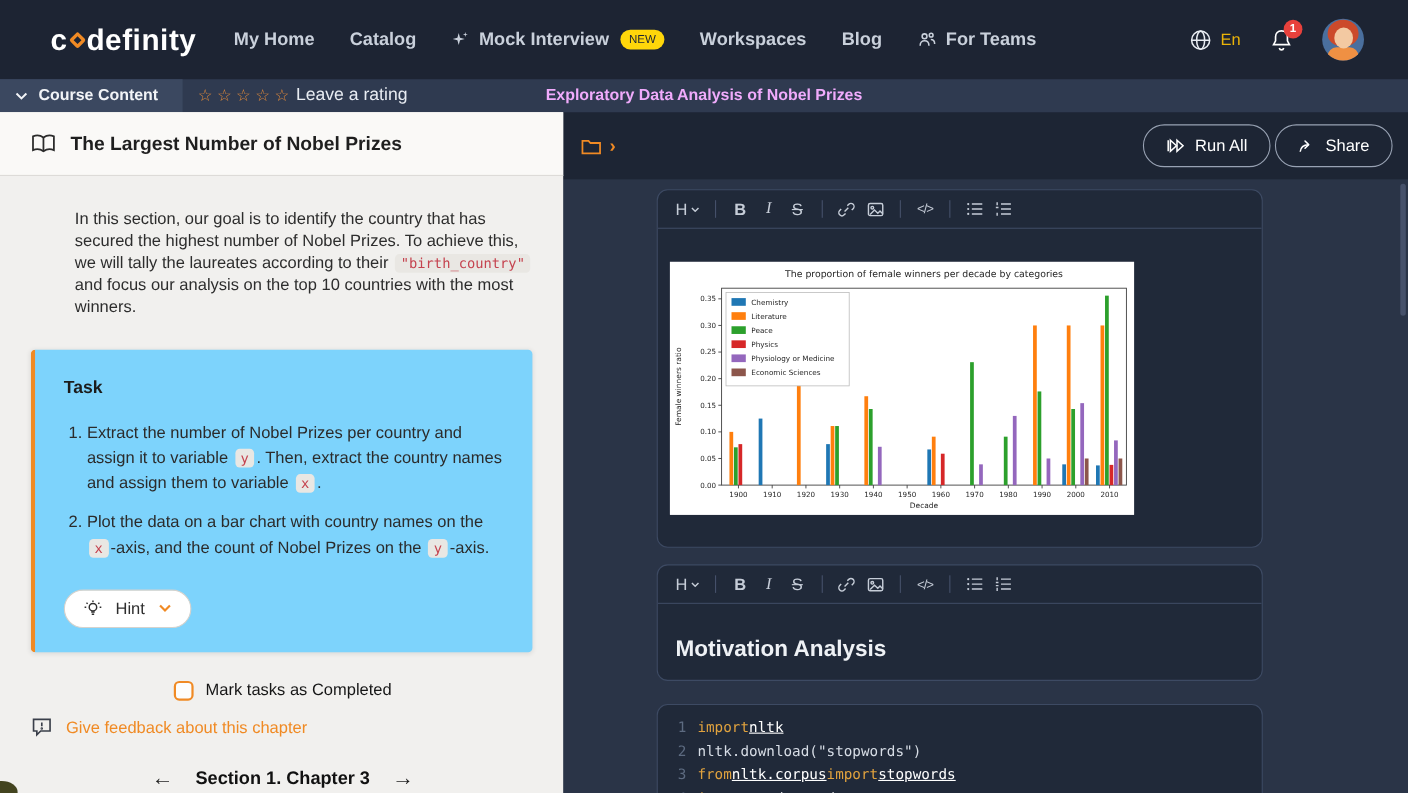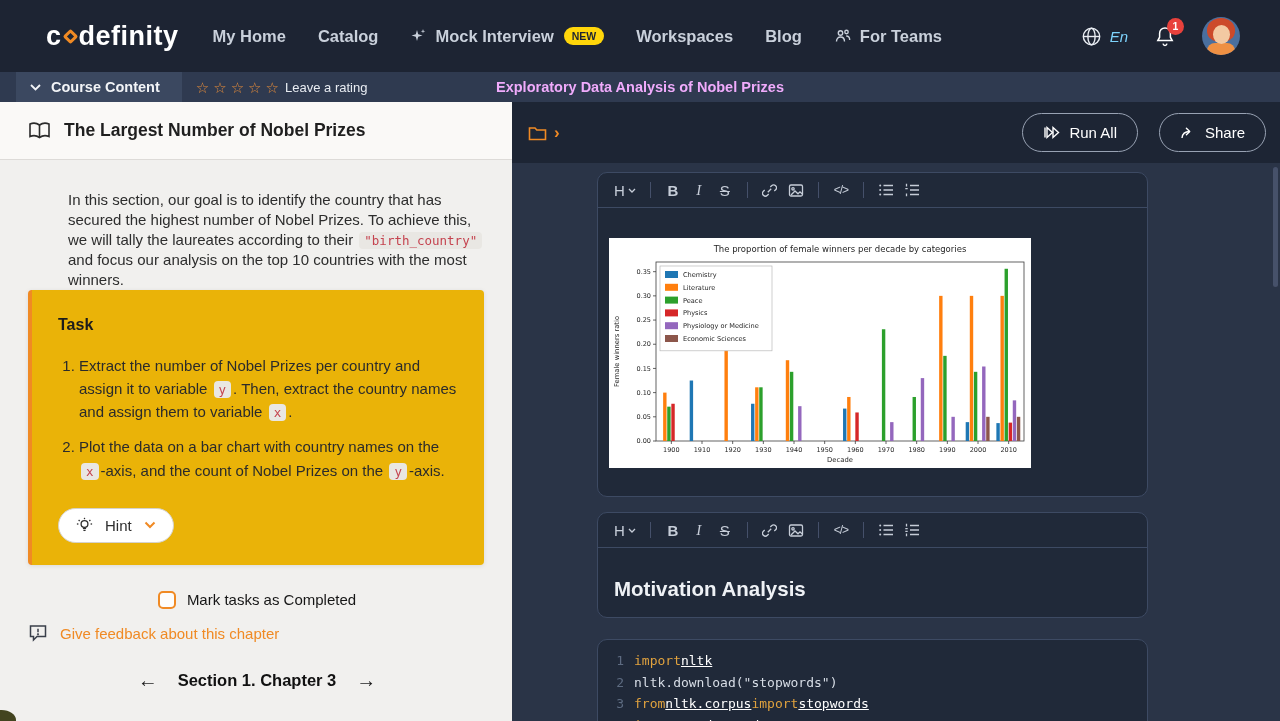--- a/index.html
+++ b/index.html
@@ -5,49 +5,49 @@
   * { box-sizing: border-box; margin: 0; padding: 0; }
   html,body { width:1280px; height:721px; overflow:hidden; font-family:"Liberation Sans", sans-serif; background:#1d2433; }
   .app { width:1280px; height:721px; display:flex; flex-direction:column; }
 
   
   .navbar { height:72px; background:#1d2433; display:flex; align-items:center; padding:0 40px 0 46px; flex:0 0 auto; }
   .logo { display:flex; align-items:center; color:#fff; font-size:27px; font-weight:800; letter-spacing:.5px; }
   .logo .diamond { width:11px; height:11px; border:3.5px solid #f08a24; transform:rotate(45deg); margin:0 3px; border-radius:2px; }
   .nav-links { display:flex; align-items:center; gap:32px; margin-left:34px; }
   .nav-item { display:flex; align-items:center; gap:8px; color:#c9d0db; font-size:16.5px; font-weight:700; cursor:pointer; text-decoration:none; }
-  .badge-new { background:#ffd60a; color:#1d2433; font-size:10.5px; font-weight:700; padding:3px 8px; border-radius:10px; margin-left:2px; }
+  .badge-new { background:#ffd60a; color:#1d2433; font-size:10.5px; font-weight:400; padding:3px 8px; border-radius:10px; margin-left:2px; }
   .nav-right { margin-left:auto; display:flex; align-items:center; gap:26px; }
-  .lang { display:flex; align-items:center; gap:8px; color:#7dd3fc; font-size:15px; cursor:pointer;font-style:italic; }
+  .lang { display:flex; align-items:center; gap:8px; color:#eab308; font-size:15px; cursor:pointer; }
   .bell-wrap { position:relative; cursor:pointer; }
   .notif-badge { position:absolute; top:-7px; right:-8px; background:#e8413c; color:#fff; border-radius:50%; width:17px; height:17px; font-size:10.5px; font-weight:700; display:flex; align-items:center; justify-content:center; }
   .avatar { width:38px; height:38px; border-radius:50%; background:#4a6f9e; position:relative; overflow:hidden; cursor:pointer; }
   .av-hair { position:absolute; width:28px; height:24px; border-radius:50% 50% 45% 45%; background:#cc4a2b; left:5px; top:1px; }
   .av-face { position:absolute; width:17px; height:19px; border-radius:50%; background:#f3c9a2; left:10.5px; top:8px; }
   .av-shirt { position:absolute; width:28px; height:13px; border-radius:8px 8px 0 0; background:#ef9043; left:5px; bottom:-1px; }
 
   
-  .subheader { height:30px; background:#2f3a50; display:flex; align-items:center; position:relative; flex:0 0 auto;padding-left:16px; }
+  .subheader { height:30px; background:#2f3a50; display:flex; align-items:center; position:relative; flex:0 0 auto; }
   .cc-tab { height:100%; background:#3b4860; display:flex; align-items:center; gap:10px; padding:0 22px 0 14px; color:#f2f4f7; font-size:14.5px; font-weight:700; cursor:pointer; }
   .rating { display:flex; align-items:center; gap:4px; margin-left:14px; }
   .star { color:#e0893a; font-size:15px; cursor:pointer; line-height:1; }
-  .rating-label { color:#e8ecf2; font-size:13px; margin-left:6px; }
+  .rating-label { color:#e8ecf2; font-size:16px; margin-left:6px; }
   .course-title { position:absolute; left:640px; transform:translateX(-50%); color:#f0abfc; font-size:14.5px; font-weight:700; white-space:nowrap; }
 
   
   .main { flex:1; display:flex; min-height:0; }
 
   
   .left { width:512px; flex:0 0 512px; background:#f1f0ee; position:relative; display:flex; flex-direction:column; }
   .left-header { height:58px; background:#faf9f7; border-bottom:1px solid #dddbd8; display:flex; align-items:center; gap:13px; padding:0 28px; flex:0 0 auto; }
   .left-header h1 { font-size:17.5px; font-weight:800; color:#1f1f1f; }
   .left-body { flex:1; padding:30px 26px 0 28px; position:relative; }
   .intro { font-size:15px; line-height:1.33; color:#2d2d2d; max-width:455px;margin-left:40px; }
   .chip { font-family:"DejaVu Sans Mono", monospace; font-size:12.5px; color:#c5434f; background:#e9e7e3; border-radius:4px; padding:1px 5px; margin:0 2px; }
-  .task-box { background:#eab308; border-left:4px solid #f08a24; border-radius:4px; box-shadow:0 1px 5px rgba(0,0,0,.09); padding:26px 24px 22px 26px; width:456px; }
+  .task-box { margin-top:28px; background:#7dd3fc; border-left:4px solid #f08a24; border-radius:4px; box-shadow:0 1px 5px rgba(0,0,0,.09); padding:26px 24px 22px 26px; width:456px; }
   .task-box h2 { font-size:16px; font-weight:800; color:#1c1c1c; }
   .task-box ol { margin:20px 0 0 0; padding-left:21px; }
   .task-box li { font-size:15px; color:#2b2b2b; line-height:1.55; margin-bottom:12px; }
   .hint-btn { margin-top:14px; display:inline-flex; align-items:center; gap:12px; background:#fff; border:1px solid #d5d2cd; border-radius:20px; padding:8px 17px; font-size:15px; color:#2e2e2e; cursor:pointer; font-family:inherit; }
   .hint-chevron { color:#f08a24; }
   .mark-row { margin-top:26px; display:flex; align-items:center; justify-content:center; gap:11px; cursor:pointer; }
   .checkbox { width:18px; height:18px; border:2px solid #f08a24; border-radius:5px; background:#fdfdfc; }
   .mark-label { font-size:15px; color:#161616; }
   .feedback-row { margin-top:15px; display:flex; align-items:center; gap:12px; cursor:pointer; }
   .feedback-label { color:#f08a24; font-size:15px; }
@@ -55,21 +55,21 @@
   .chapter-nav { margin-top:26px; display:flex; align-items:center; justify-content:center; gap:20px; }
   .chapter-nav .arrow { font-size:20px; color:#1d1d1d; cursor:pointer; font-weight:700; }
   .chapter-label { font-size:16.5px; font-weight:800; color:#111; }
   .corner-blob { position:absolute; left:0; bottom:0; width:16px; height:11px; background:#43441f; border-radius:0 90% 0 0; }
 
   
   .right { flex:1; background:#2a3447; display:flex; flex-direction:column; min-width:0; }
   .right-topbar { height:61px; background:#1d2534; display:flex; align-items:center; padding:0 14px 0 16px; flex:0 0 auto; }
   .crumb { display:flex; align-items:center; gap:7px; color:#f08a24; }
   .crumb-gt { font-size:17px; font-weight:700; color:#f08a24; }
-  .topbar-actions { margin-left:auto; display:flex; gap:21px; }
+  .topbar-actions { margin-left:auto; display:flex; gap:4px; }
   .pill-btn { display:inline-flex; align-items:center; gap:9px; background:transparent; border:1px solid #98a2b3; border-radius:21px; padding:10px 20px; color:#fff; font-size:15px; cursor:pointer; font-family:inherit; }
   .right-scroll { flex:1; overflow:hidden; padding:9px 0 0 85px; position:relative; }
   .cell { width:551px; background:#202939; border:1px solid #3d4a63; border-radius:10px; margin-bottom:15px; overflow:hidden; }
   .ed-toolbar { display:flex; align-items:center; gap:2px; padding:5px 12px; border-bottom:1px solid #3d4a63; color:#c6cdd8; }
   .tb-btn { display:inline-flex; align-items:center; justify-content:center; gap:3px; min-width:24px; height:24px; background:none; border:none; color:#c6cdd8; font-size:15px; cursor:pointer; font-family:inherit; padding:0 4px; }
   .tb-btn.b { font-weight:800; }
   .tb-btn.i { font-style:italic; font-family:"Liberation Serif", serif; }
   .tb-btn.s { text-decoration:line-through; }
   .tb-btn.codebtn { font-size:12px; letter-spacing:-1px; }
   .tb-sep { width:1px; height:16px; background:#45506a; margin:0 8px; }

